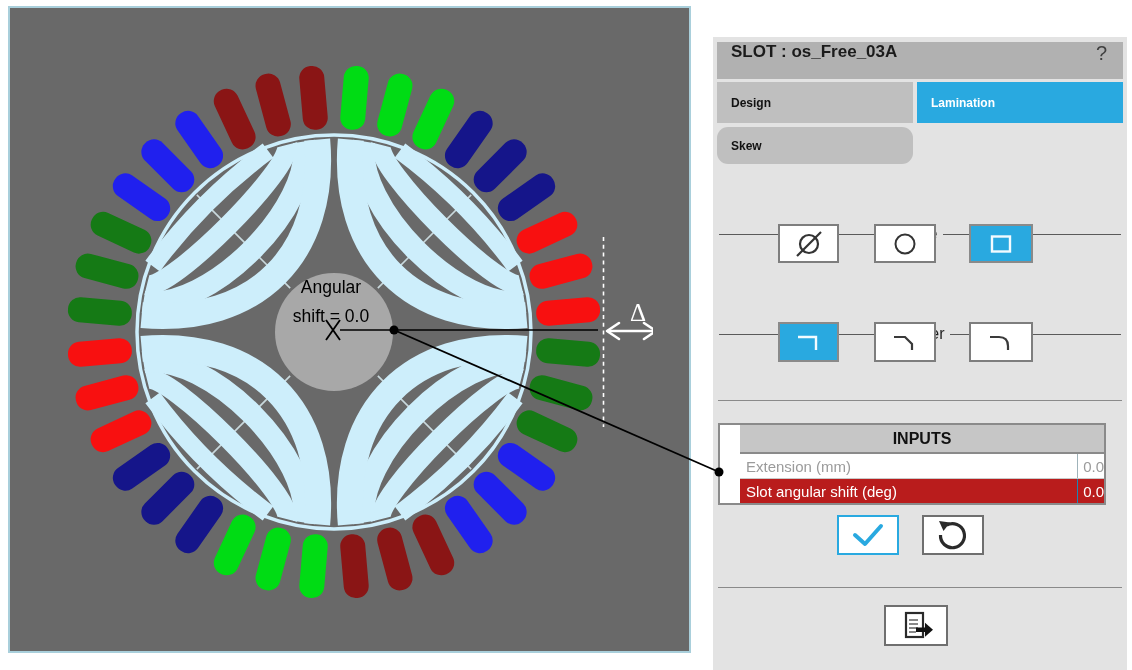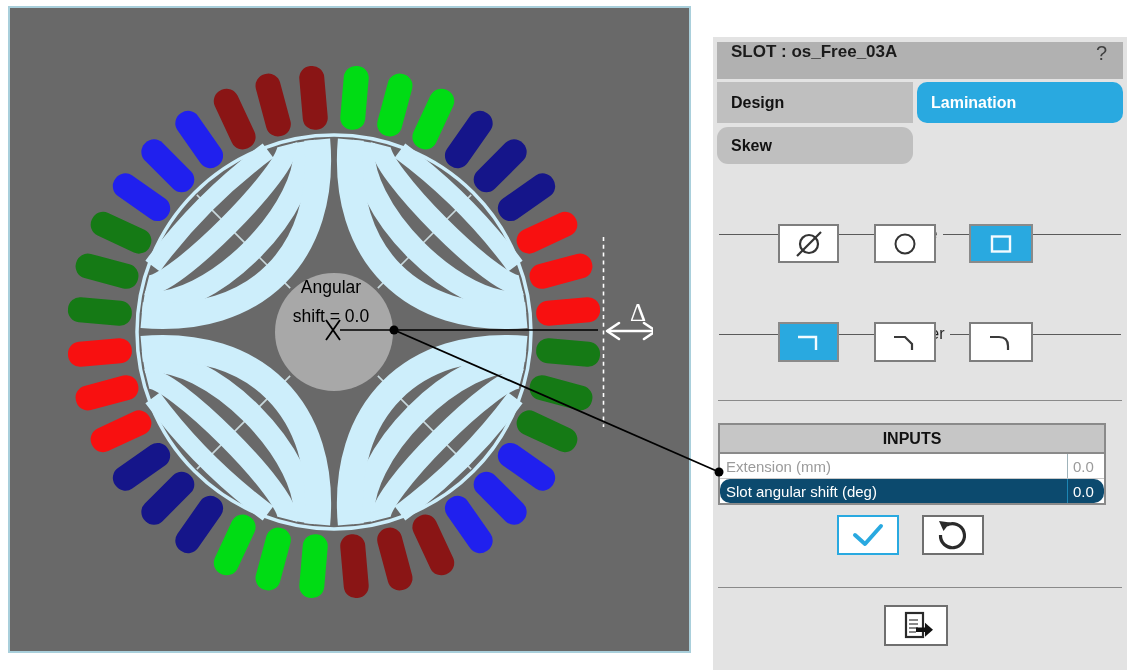--- a/index.html
+++ b/index.html
@@ -13,45 +13,45 @@
 
   
   #leader-svg{position:absolute;left:0;top:0;width:1132px;height:670px;pointer-events:none;z-index:6;}
 
   
   #panel{position:absolute;left:713px;top:37px;width:414px;height:633px;background:#e3e3e3;}
   #panel .hdr{position:absolute;left:4px;top:5px;width:406px;height:37px;background:#b1b1b1;
     display:flex;align-items:flex-start;}
   #panel .hdr .t{font-weight:bold;font-size:17px;color:#1b1b1b;padding-left:14px;flex:1;}
   #panel .hdr .q{font-size:20px;color:#3f3f3f;padding-right:16px;}
-  .tab{position:absolute;display:flex;align-items:center;font-weight:bold;font-size:16px;color:#121212;
+  .tab{position:absolute;display:flex;align-items:center;font-weight:bold;font-size:12px;color:#121212;
     background:#bfbfbf;padding-left:14px;box-sizing:border-box;cursor:default;}
   #tab-design{left:4px;top:45px;width:196px;height:41px;}
-  #tab-lamination{left:204px;top:45px;width:206px;height:41px;background:#29a9e0;color:#ffffff;border-radius:10px;}
+  #tab-lamination{left:204px;top:45px;width:206px;height:41px;background:#29a9e0;color:#ffffff;}
   #tab-skew{left:4px;top:90px;width:196px;height:37px;border-radius:11px;}
 
   .grouplabel{position:absolute;left:6px;width:402px;display:flex;align-items:center;}
   .grouplabel .rule{flex:1;height:0;border-top:1px solid #5a5a5a;}
   .grouplabel .cap{padding:0 6px;font-size:16px;color:#1e1e1e;}
 
   .sqbtn{position:absolute;height:39px;background:#ffffff;border:2px solid #7e7e7e;box-sizing:border-box;
     display:flex;align-items:center;justify-content:center;}
   .sqbtn.sel{background:#29a9e0;border-color:#8a8a8a;}
 
   .divider{position:absolute;left:5px;width:404px;height:0;border-top:1px solid #8a8a8a;}
 
   #inputs-table{position:absolute;left:5px;top:386px;width:388px;border:2px solid #8a8a8a;
-    box-sizing:border-box;background:#ffffff;}
+    box-sizing:border-box;background:#ffffff;padding-left:20px;}
   #inputs-table .ih{height:27px;background:#c6c6c6;border-bottom:2px solid #8a8a8a;display:flex;
     align-items:center;justify-content:center;font-weight:bold;font-size:16px;color:#111;}
   .irow{height:24px;display:flex;align-items:center;font-size:15px;gap:28px;}
   .irow .lbl{width:267px;padding-left:6px;color:#9b9b9b;white-space:nowrap;overflow:hidden;}
   .irow .val{flex:1;border-left:1px solid #9fb3ba;padding-left:5px;color:#9b9b9b;height:100%;
     display:flex;align-items:center;margin-left:46px;}
-  .irow.sel{background:#0c4a6e;border-radius:10px;}
+  .irow.sel{background:#b91c1c;}
   .irow.sel .lbl,.irow.sel .val{color:#ffffff;}
   .irow.sel .val{border-left-color:#1d86b4;}
   #row-extension{border-bottom:1px solid #c9c9c9;}
 
   .actbtn{position:absolute;top:478px;width:62px;height:40px;background:#fff;box-sizing:border-box;
     display:flex;align-items:center;justify-content:center;}
   #btn-apply{left:124px;border:2px solid #29a9e0;}
   #btn-reset{left:209px;border:2px solid #6f6f6f;}
   #btn-export{position:absolute;left:171px;top:568px;width:64px;height:41px;background:#fff;
     border:2px solid #6f6f6f;box-sizing:border-box;display:flex;align-items:center;justify-content:center;}

